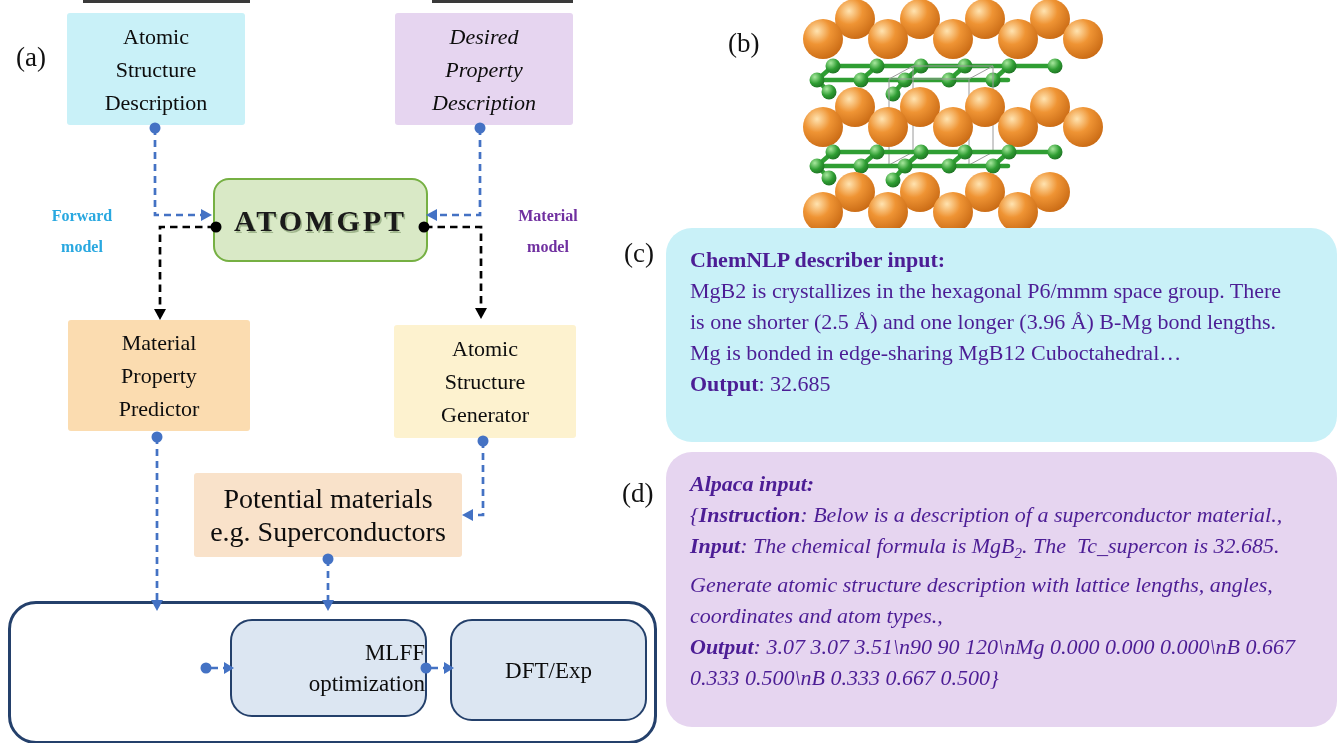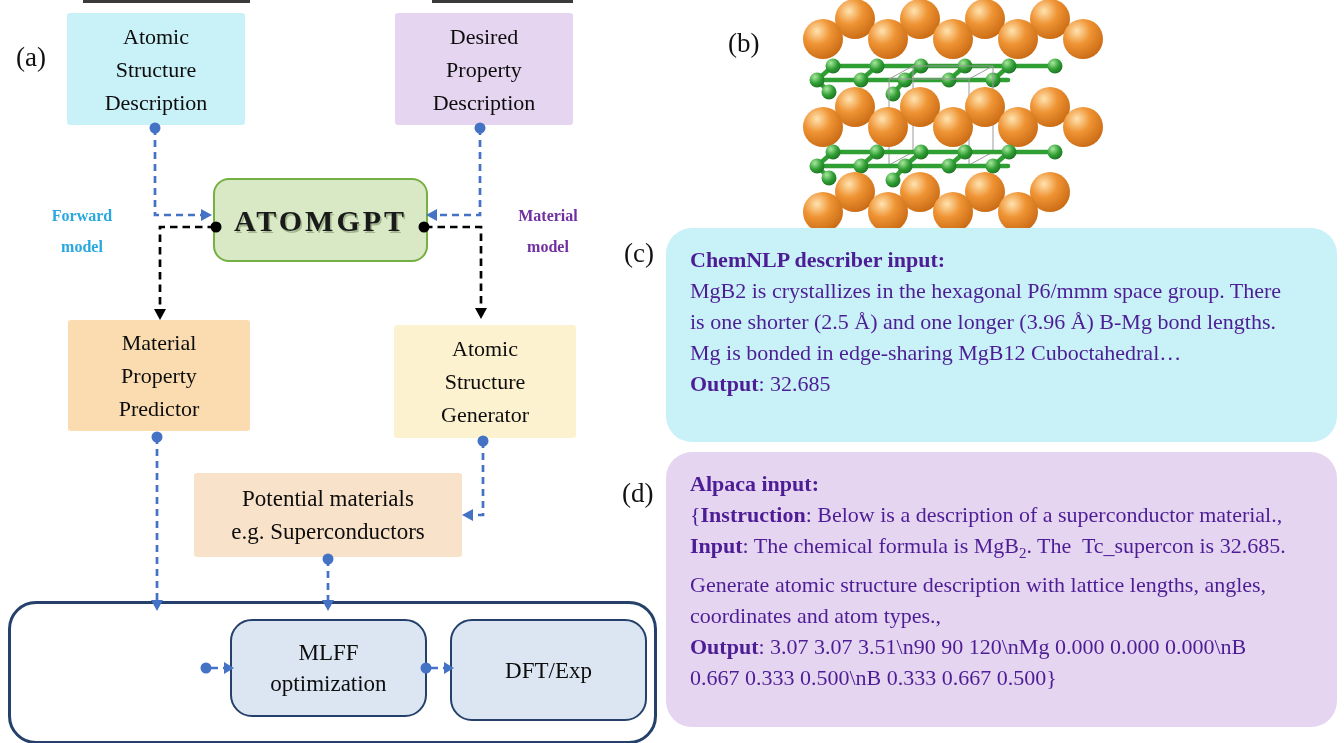--- a/index.html
+++ b/index.html
@@ -10,21 +10,21 @@
   }
   .abs { position:absolute; }
   .fig-label { font-size:27px; color:#111; }
   .fbox {
     position:absolute; display:flex; flex-direction:column;
     align-items:center; justify-content:center;
     text-align:center; font-size:22px; color:#0d0d0d; line-height:33px;
   }
   .rounded { border-radius:3px; }
   .cyan-fill   { background:#c9f1f8; }
-  .purple-fill { background:#e6d5f0; }
+  .purple-fill { background:#e6d5f0;font-style:italic; }
   .orange-fill { background:#fbdcb0; }
   .yellow-fill { background:#fdf2cf; }
   .peach-fill  { background:#f9e2ca; }
   .atomgpt {
     background:#d9e9c6; border:2px solid #76b043; border-radius:16px;
     font-size:30px; font-weight:bold; letter-spacing:3px; color:#1a1a1a;
     text-shadow:1.5px 1.5px 0 rgba(90,120,70,0.45);
   }
   .model-label {
     position:absolute; font-weight:bold; font-size:16px; line-height:31px;
@@ -95,29 +95,29 @@
     <div>Property</div>
     <div>Predictor</div>
   </div>
 
   <div class="fbox yellow-fill rounded" style="left:394px; top:325px; width:182px; height:113px;">
     <div>Atomic</div>
     <div>Structure</div>
     <div>Generator</div>
   </div>
 
-  <div class="fbox peach-fill rounded" style="left:194px; top:473px; width:268px; height:84px; font-size:23px;">
+  <div class="fbox peach-fill rounded" style="left:194px; top:473px; width:268px; height:84px; font-size:28px;">
     <div>Potential materials</div>
     <div>e.g. Superconductors</div>
   </div>
 
   <div class="pipeline-container" style="left:8px; top:601px; width:643px; height:137px;"></div>
 
 
-  <div class="pipe-box" style="left:230px; top:619px; width:193px; height:94px;">
+  <div class="pipe-box" style="left:230px; top:619px; width:193px; height:94px;align-items:flex-end;">
     <div>MLFF</div>
     <div>optimization</div>
   </div>
 
   <div class="pipe-box" style="left:450px; top:619px; width:193px; height:98px;">
     <div>DFT/Exp</div>
   </div>
 
   <svg class="abs overlay" style="left:0; top:0;" width="680" height="743" viewBox="0 0 680 743">
     <g stroke="#4472c4" stroke-width="2.7" fill="none" stroke-dasharray="7 5">

